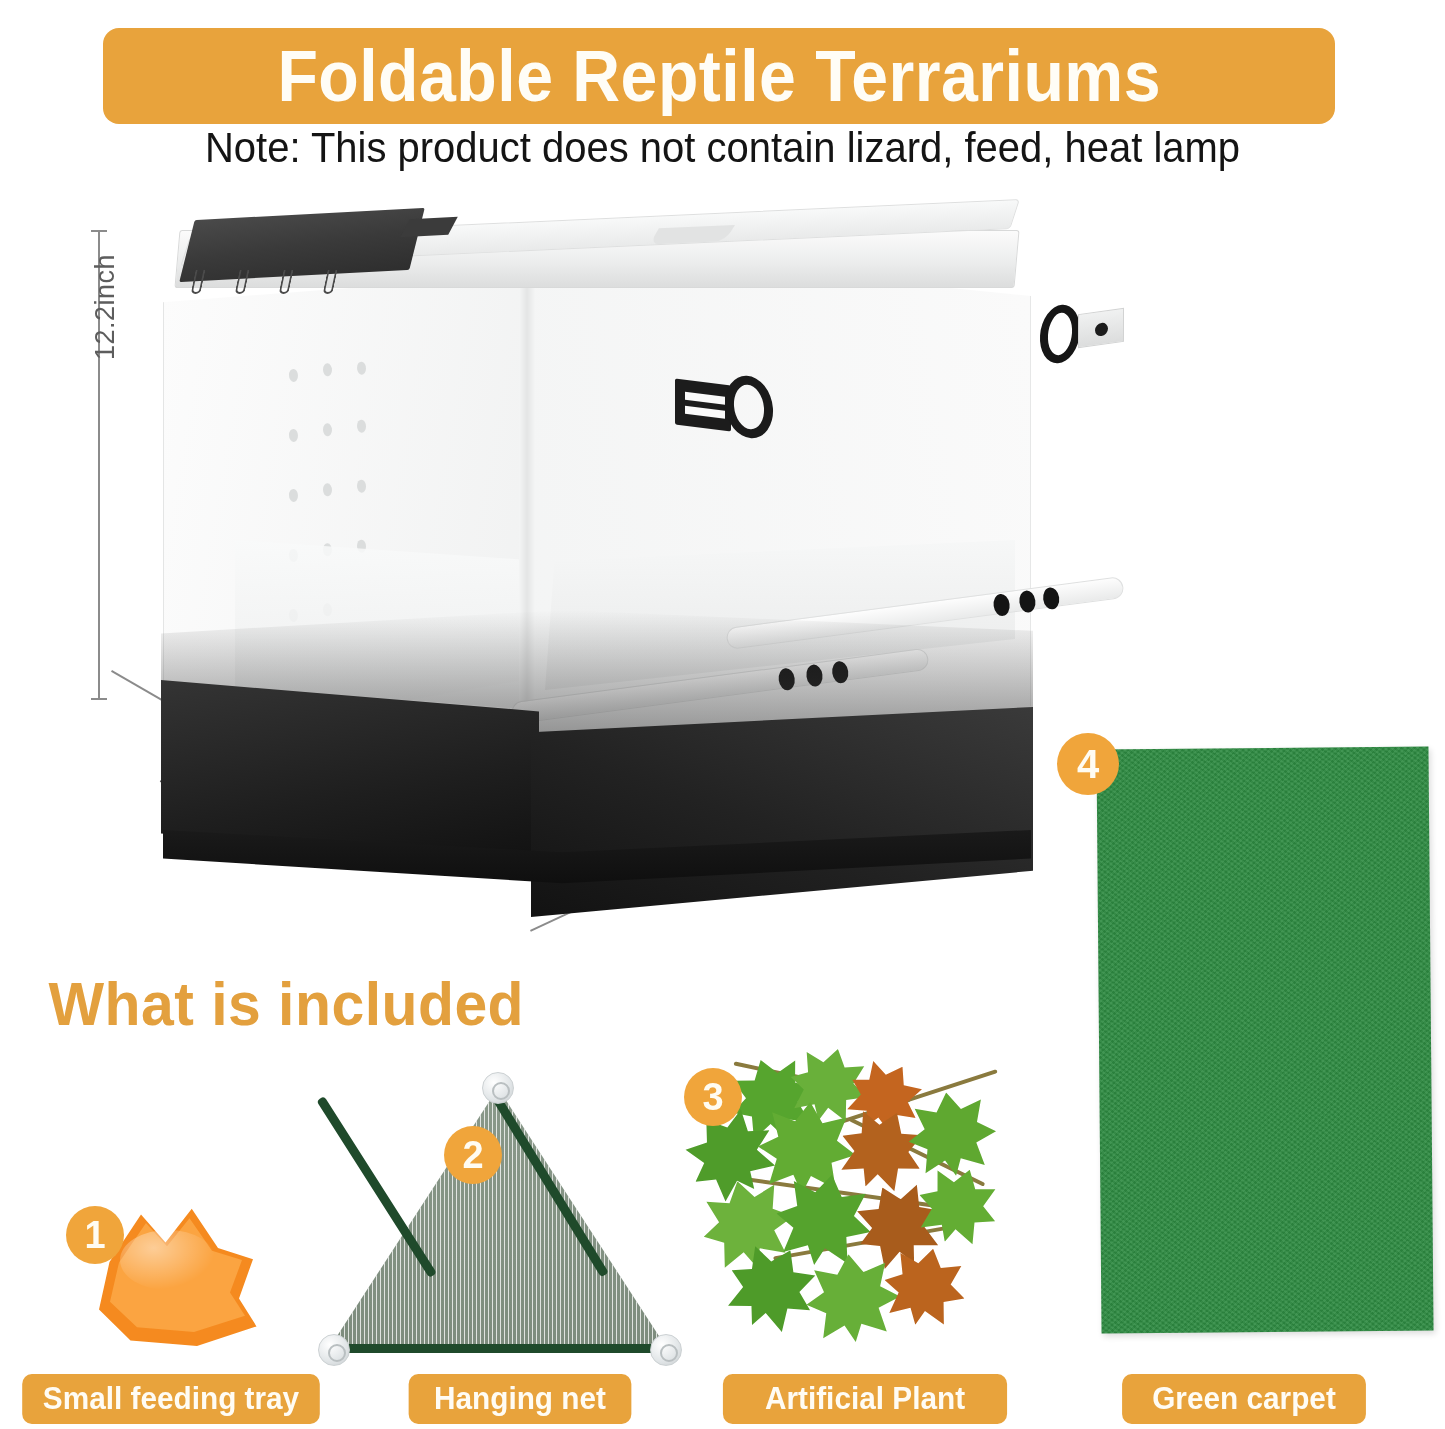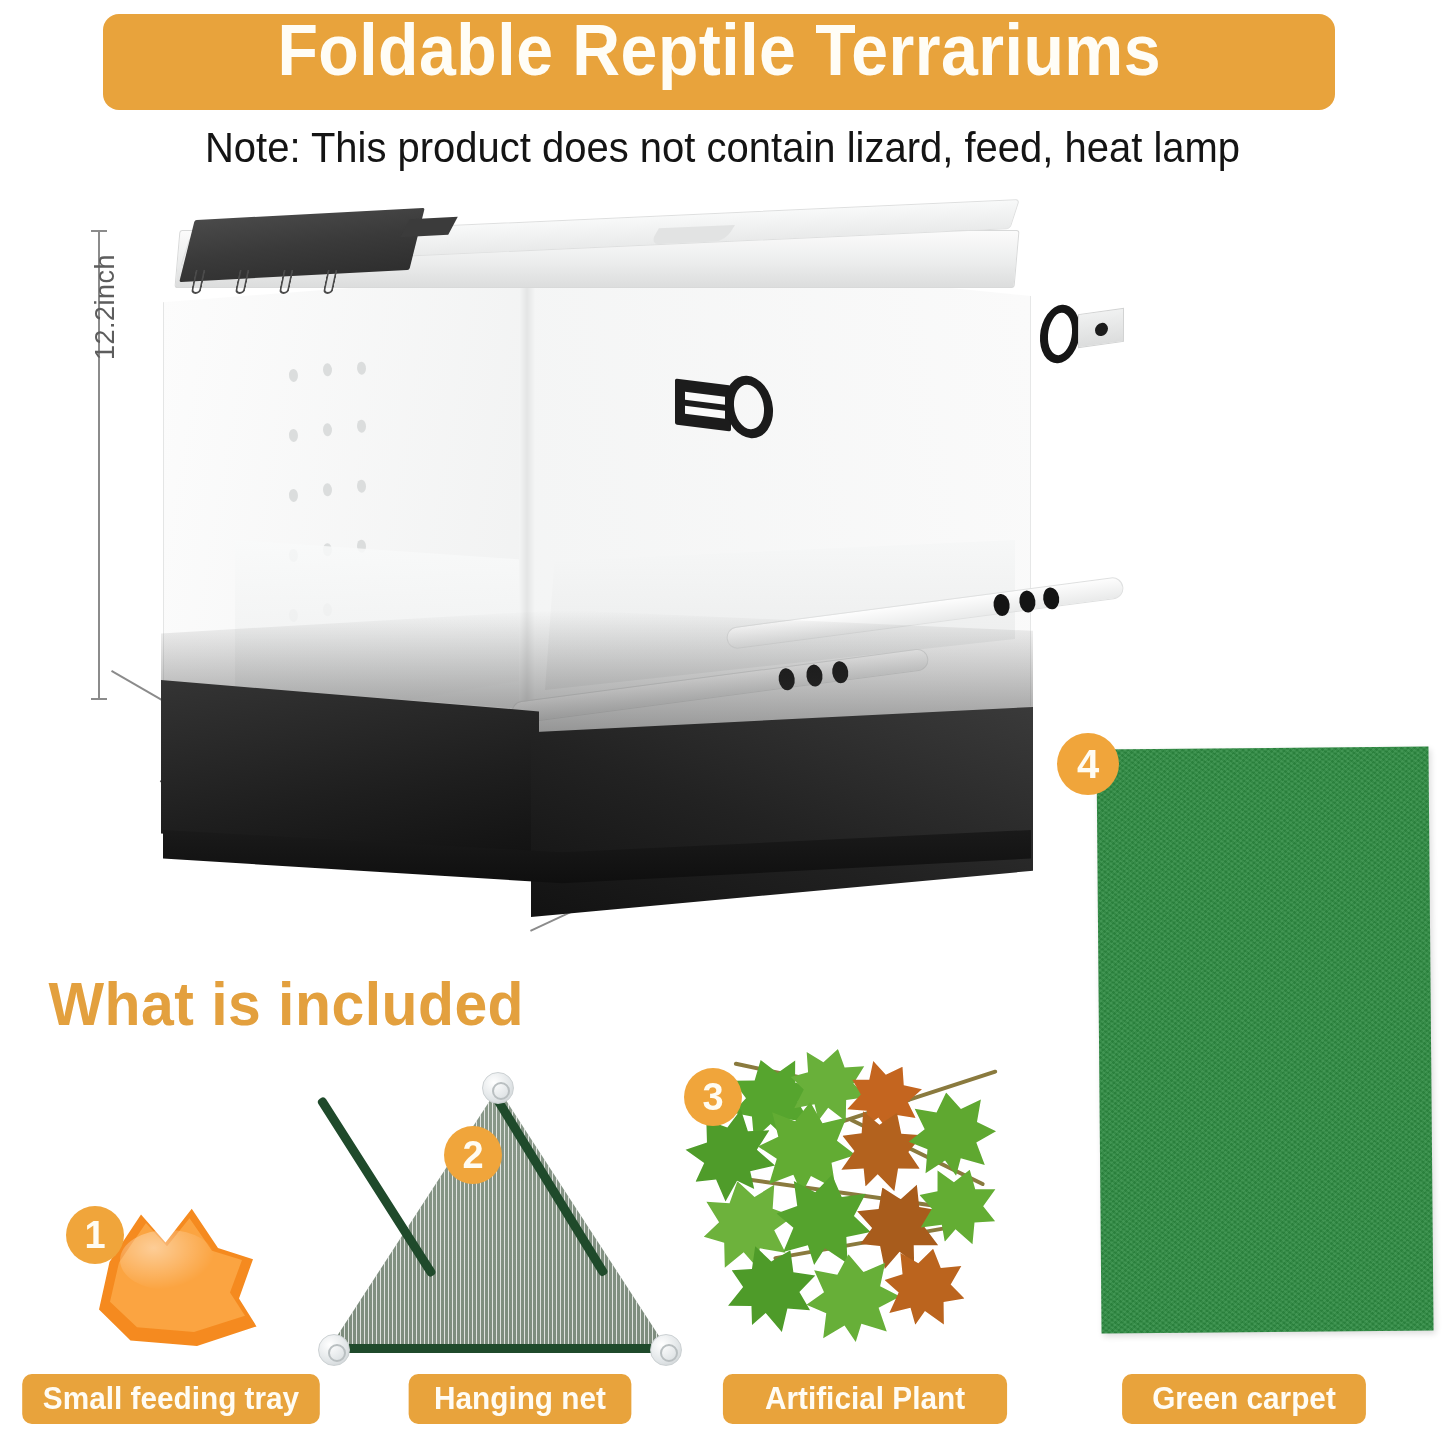--- a/index.html
+++ b/index.html
@@ -6,23 +6,23 @@
   html, body {
     width:1445px; height:1429px;
     background:#ffffff;
     font-family:"Liberation Sans", sans-serif;
     overflow:hidden;
   }
   #page { position:relative; width:1445px; height:1429px; background:#fff; }
 
   
   .title-banner{
-    position:absolute; left:103px; top:14px; width:1232px; height:96px;
+    position:absolute; left:103px; top:28px; width:1232px; height:96px;
     background:#E8A33C; border-radius:16px;
-    display:flex; align-items:flex-start; justify-content:center;
+    display:flex; align-items:center; justify-content:center;
   }
   .title-banner .t{
     color:#FFFDF6; font-size:72px; font-weight:bold;
     letter-spacing:0.5px; line-height:1;
     transform:scaleX(0.92); white-space:nowrap;
   }
   .subtitle{
     position:absolute; left:0; top:126px; width:1445px;
     text-align:center; color:#141414; font-size:43px;
     font-weight:400; line-height:1; white-space:nowrap;

